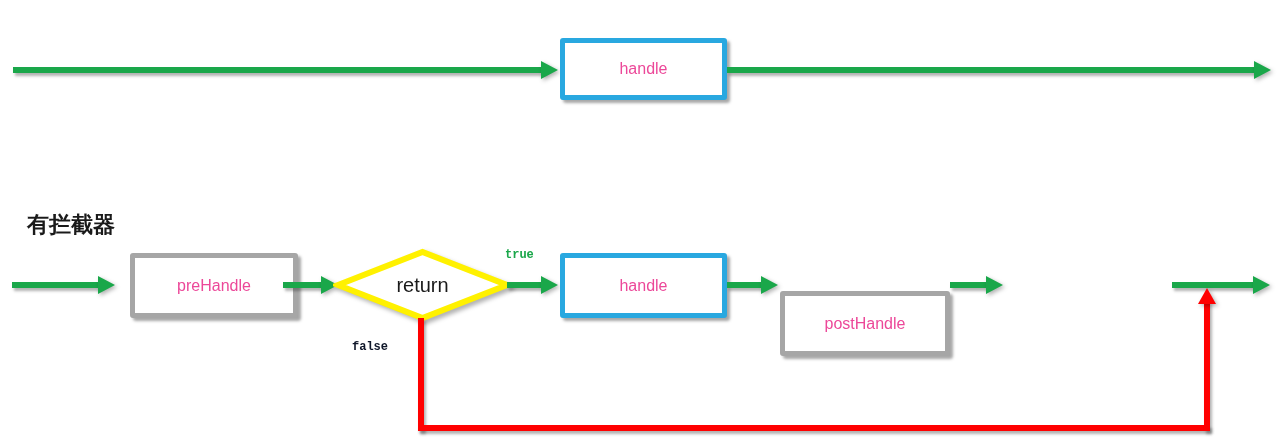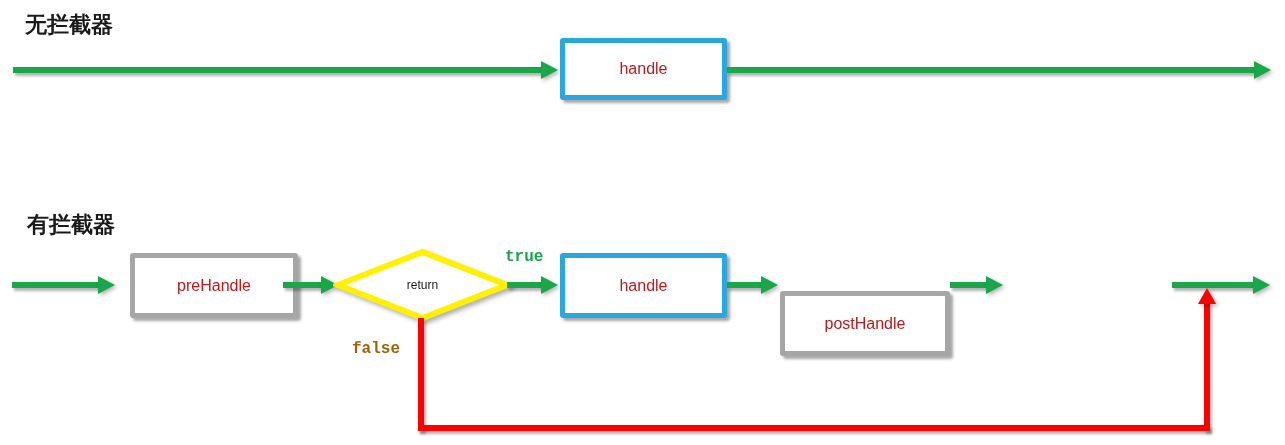--- a/index.html
+++ b/index.html
@@ -31,45 +31,44 @@
   .rarrow-up {
     position:absolute; width:0; height:0;
     border-left:9px solid transparent; border-right:9px solid transparent;
     border-bottom:16px solid #ff0000;
     filter:drop-shadow(2px 2px 2px rgba(0,0,0,0.30));
   }
   
   .node {
     position:absolute; background:#ffffff; border:5px solid #a6a6a6; border-radius:3px;
     display:flex; align-items:center; justify-content:center;
-    font-size:16px; color:#b91c1c; font-family:"Liberation Sans", sans-serif;
+    font-size:16px; color:#ec4899; font-family:"Liberation Sans", sans-serif;
     box-shadow:3px 3px 3px rgba(0,0,0,0.35);
   }
   .node.blue { border-color:#29a8e0; }
   
   .diamond-wrap { position:absolute; }
   .diamond-wrap svg { display:block; filter:drop-shadow(3px 3px 2px rgba(0,0,0,0.30)); }
   .diamond-label {
     position:absolute; inset:0; display:flex; align-items:center; justify-content:center;
-    font-size:12px; color:#1a1a1a; font-family:"Liberation Sans", sans-serif;
+    font-size:20px; color:#1a1a1a; font-family:"Liberation Sans", sans-serif;
   }
   
   .branch-label {
     position:absolute; font-family:"Liberation Mono","DejaVu Sans Mono",monospace;
-    font-weight:bold; font-size:16px; white-space:nowrap;
+    font-weight:bold; font-size:12px; white-space:nowrap;
   }
   .branch-label.true { color:#1aa74a; }
-  .branch-label.false { color:#a16207; }
+  .branch-label.false { color:#0f172a; }
 </style>
 </head>
 <body>
 
 <div class="canvas">
 
-  <div class="sec-title" style="left:25px; top:10px;">无拦截器</div>
 
   <div class="gline" style="left:13px; top:67px; width:532px;"></div>
   <div class="garrow" style="left:541px; top:61px;"></div>
 
   <div class="node blue" style="left:560px; top:38px; width:167px; height:62px;">
     <span>handle</span>
   </div>
 
   <div class="gline" style="left:727px; top:67px; width:528px;"></div>
   <div class="garrow" style="left:1254px; top:61px;"></div>

